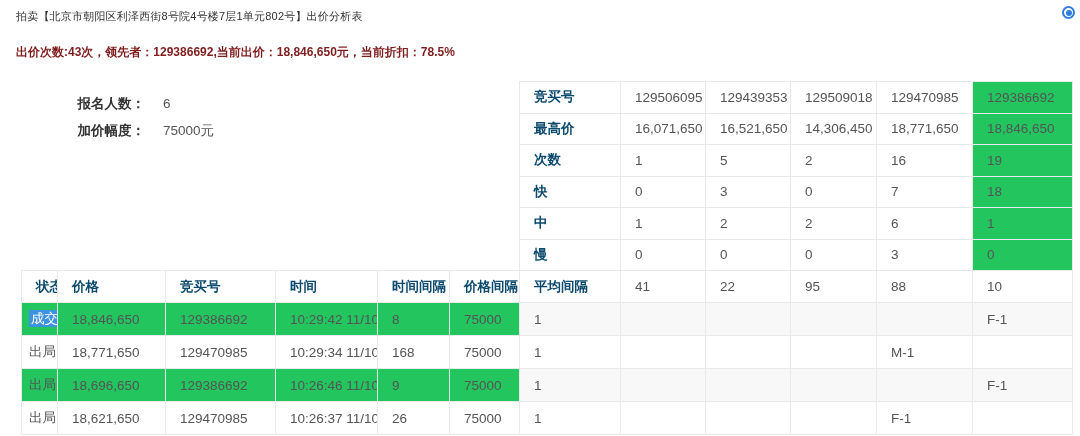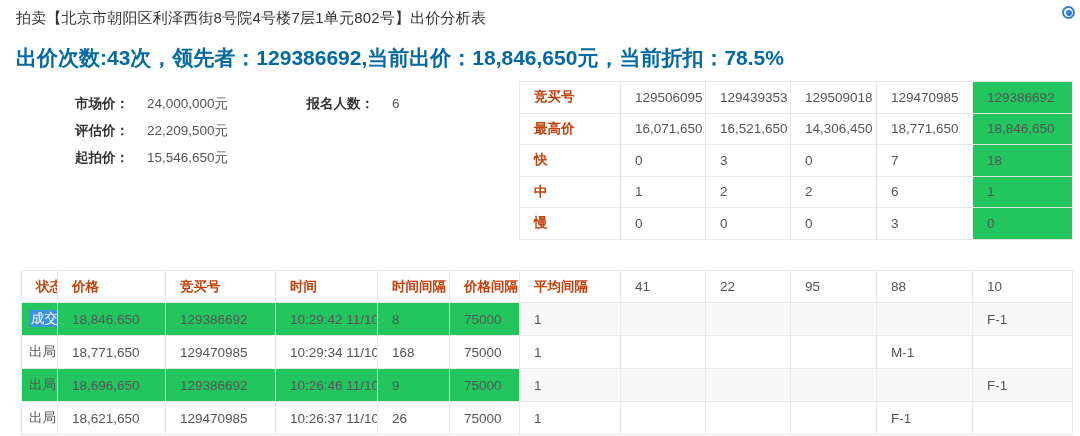--- a/index.html
+++ b/index.html
@@ -1,43 +1,43 @@
 <!DOCTYPE html>
 <html><head>
 <meta charset="utf-8">
 <style>
   * { box-sizing: border-box; margin: 0; padding: 0; }
   html,body { width:1080px; height:436px; overflow:hidden; background:#fff;
     font-family:"Liberation Sans","DejaVu Sans",sans-serif; position:relative; }
 
   
-  .page-title { position:absolute; left:16px; top:9px; font-size:15px; color:#333;
+  .page-title { position:absolute; left:16px; top:9px; font-size:11px; color:#333;
     font-weight:400; letter-spacing:.2px; }
   .radio-widget { position:absolute; right:5px; top:6px; width:13px; height:13px;
     border:2px solid #2f7de1; border-radius:50%; background:#fff; cursor:pointer; }
   .radio-widget::after { content:""; position:absolute; left:1.5px; top:1.5px;
     width:6px; height:6px; border-radius:50%; background:#2f7de1; }
 
-  .summary-line { position:absolute; left:16px; top:44px; font-size:21px;
-    font-weight:700; color:#0369a1; }
+  .summary-line { position:absolute; left:16px; top:44px; font-size:12px;
+    font-weight:700; color:#7f1d1d; }
 
   
   .info-panel { position:absolute; left:57px; top:90px; display:flex; gap:58px;
     font-size:13.5px; color:#555; }
   .info-row { display:flex; height:27px; align-items:center; }
   .info-label { font-weight:700; color:#333; text-align:right; }
   .g1 .info-label { width:72px; }
   .g2 .info-label { width:88px; }
   .info-value { margin-left:18px; color:#555; }
 
   
   table { border-collapse:collapse; table-layout:fixed; font-size:13.5px; color:#555; }
   td, th { border:1px solid #e9e9e9; font-weight:400; text-align:left;
     padding:0 0 0 14px; white-space:nowrap; overflow:hidden; }
-  th { font-weight:700; color:#c2410c; }
+  th { font-weight:700; color:#0c4a6e; }
 
   
   .stats-table { position:absolute; left:519px; top:81px; width:553px; }
   .stats-table td, .stats-table th { height:31.5px; }
   .green { background:#22c55e; }
 
   
   .bid-table { position:absolute; left:21px; top:270px; width:1051px; }
   .bid-table thead th, .bid-table thead td { height:32px; }
   .bid-table tbody td { height:33px; }
@@ -46,38 +46,28 @@
   .sel { background:#3e93e0; color:#fff; padding:1px 2px; }
 </style>
 </head>
 <body>
 
 <div class="page-title">拍卖【北京市朝阳区利泽西街8号院4号楼7层1单元802号】出价分析表</div>
 <div class="radio-widget" title=""></div>
 <div class="summary-line">出价次数:43次，领先者：129386692,当前出价：18,846,650元，当前折扣：78.5%</div>
 
 <div class="info-panel">
-  <div class="g1" id="info-left">
-      <div class="info-row">
-        <span class="info-label">市场价：</span>
-        <span class="info-value">24,000,000元</span>
-      </div>
-      <div class="info-row">
-        <span class="info-label">评估价：</span>
-        <span class="info-value">22,209,500元</span>
-      </div>
-      <div class="info-row">
-        <span class="info-label">起拍价：</span>
-        <span class="info-value">15,546,650元</span>
-      </div>
-    </div>
   <div class="g2" id="info-right">
       <div class="info-row">
         <span class="info-label">报名人数：</span>
         <span class="info-value">6</span>
+      </div>
+      <div class="info-row">
+        <span class="info-label">加价幅度：</span>
+        <span class="info-value">75000元</span>
       </div>
     </div>
 </div>
 
 <table class="stats-table">
   <colgroup>
     <col style="width:101px">
       <col style="width:85px">
       <col style="width:85px">
     <col style="width:86px">
@@ -93,20 +83,28 @@
         <td>129470985</td>
         <td class="green">129386692</td>
       </tr>
       <tr>
         <th>最高价</th>
         <td>16,071,650</td>
         <td>16,521,650</td>
         <td>14,306,450</td>
         <td>18,771,650</td>
         <td class="green">18,846,650</td>
+      </tr>
+      <tr>
+        <th>次数</th>
+        <td>1</td>
+        <td>5</td>
+        <td>2</td>
+        <td>16</td>
+        <td class="green">19</td>
       </tr>
       <tr>
         <th>快</th>
         <td>0</td>
         <td>3</td>
         <td>0</td>
         <td>7</td>
         <td class="green">18</td>
       </tr>
       <tr>

